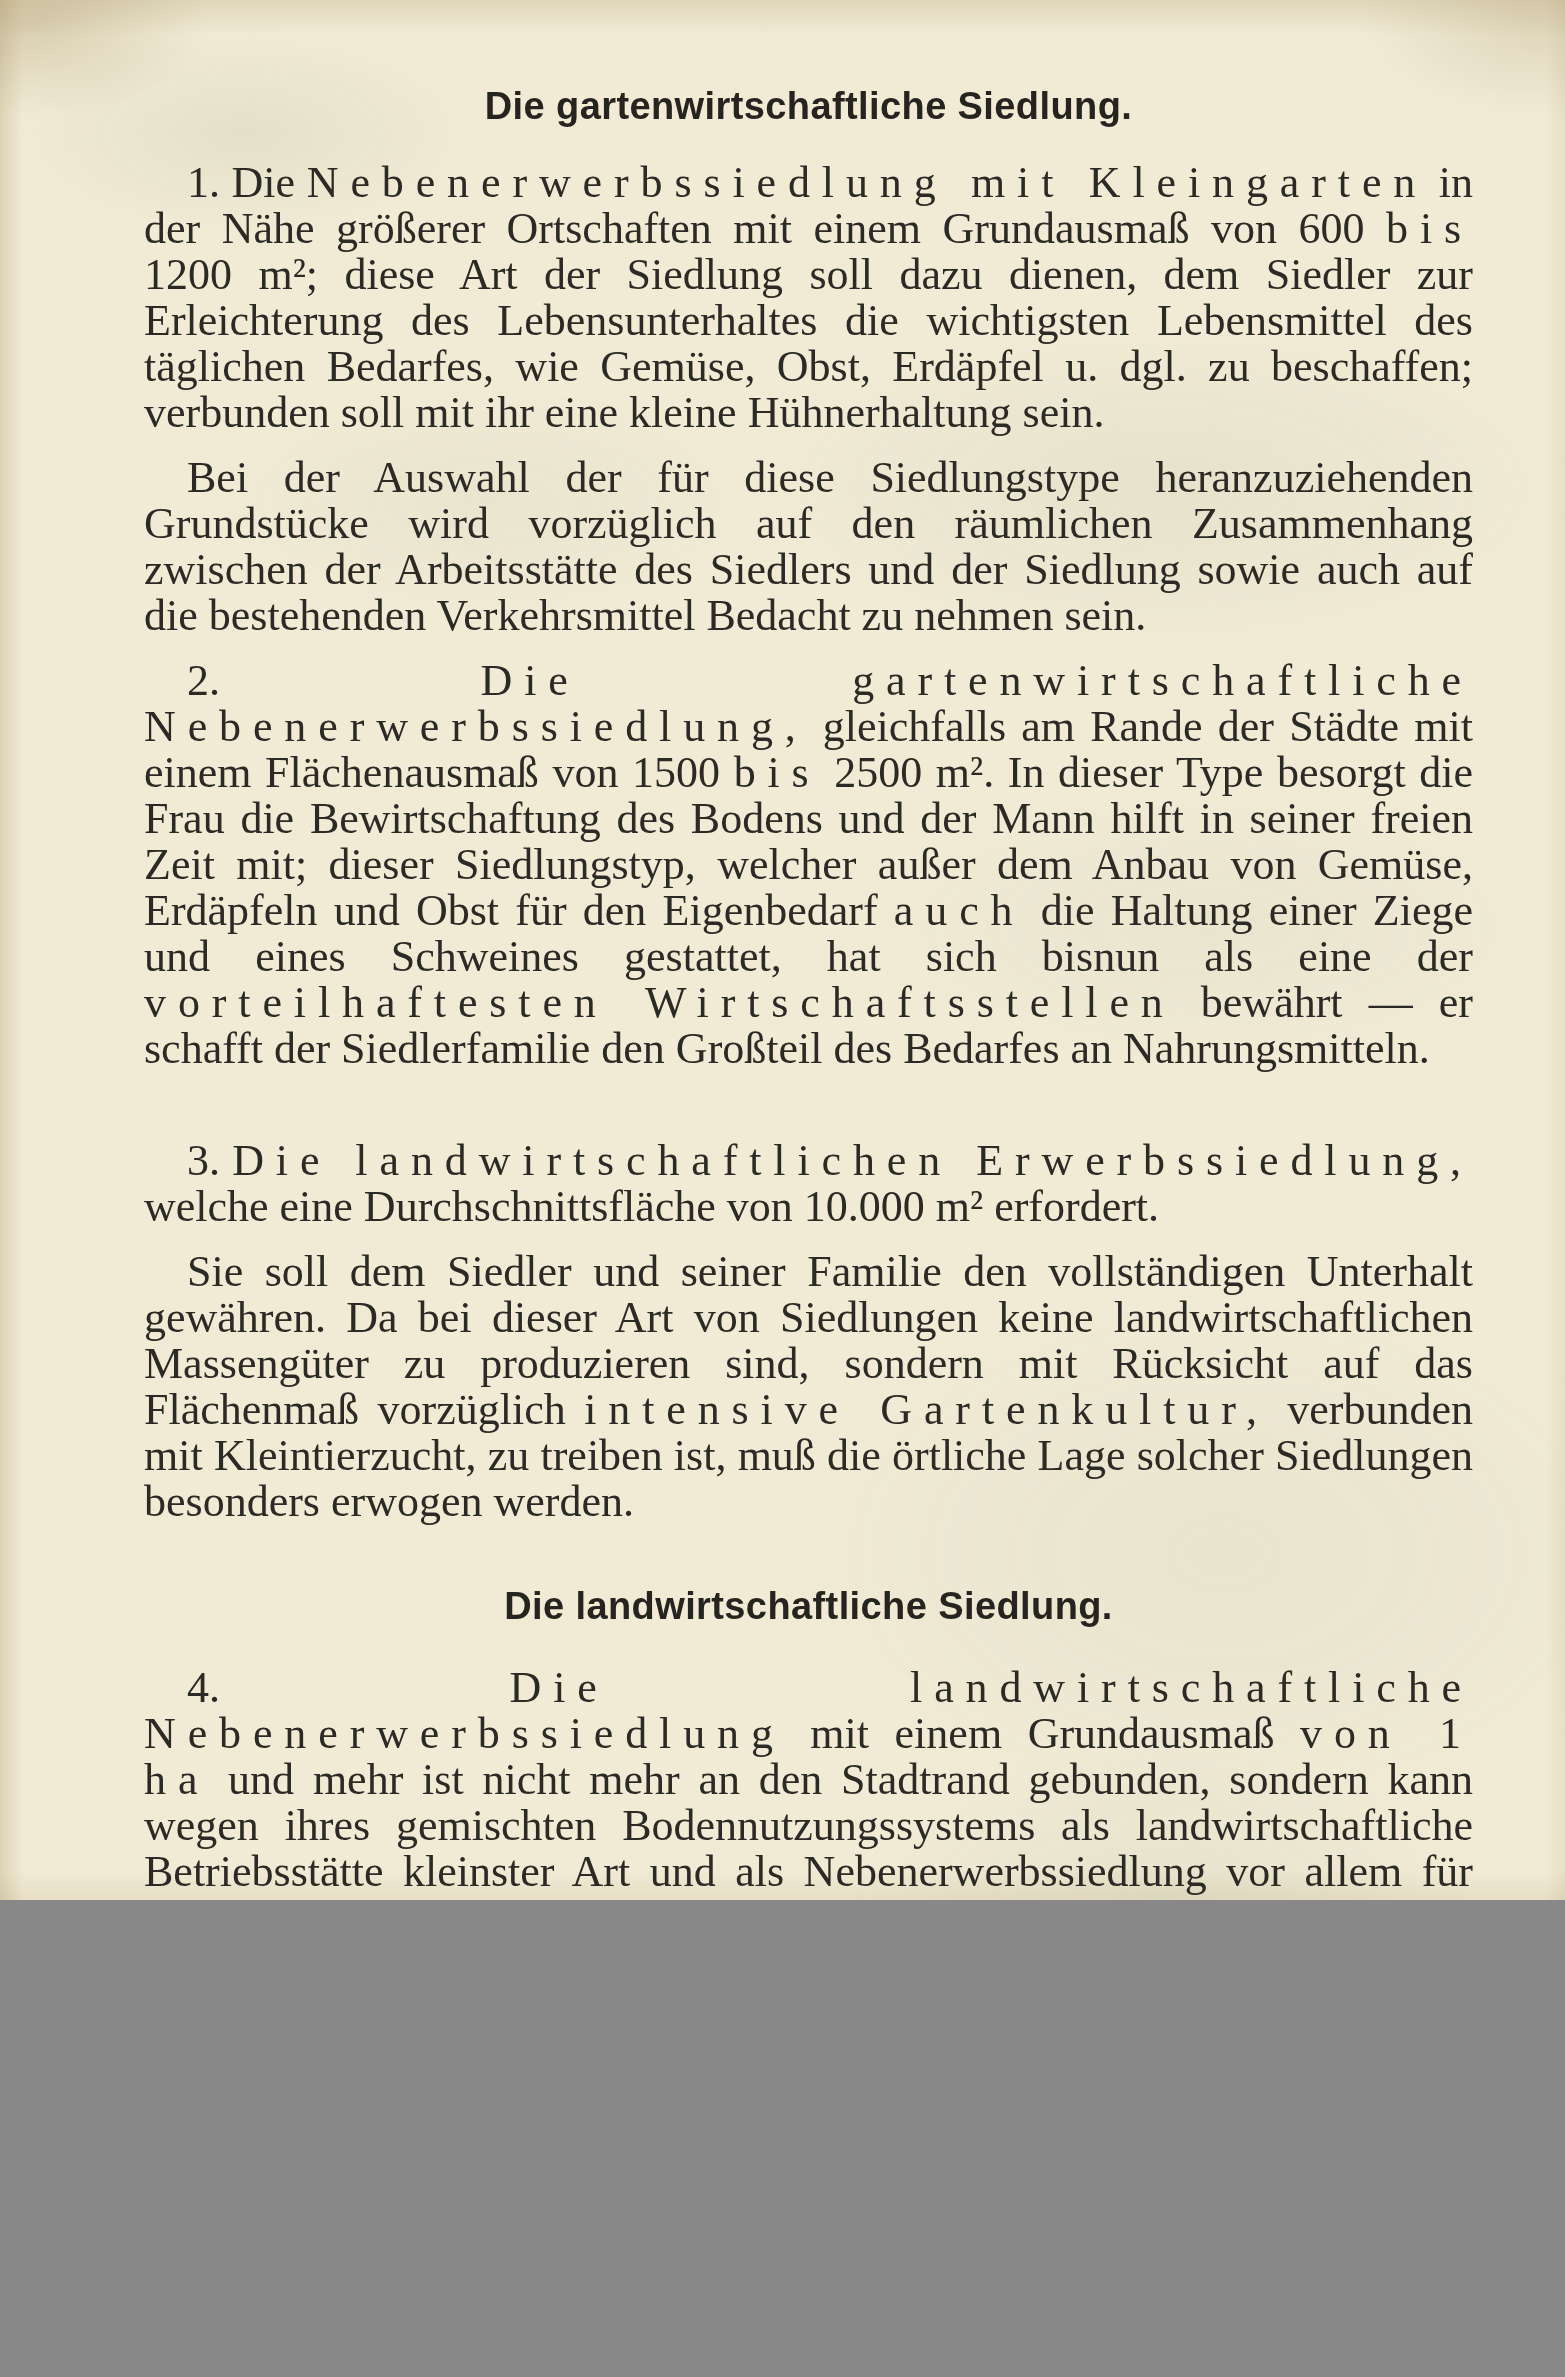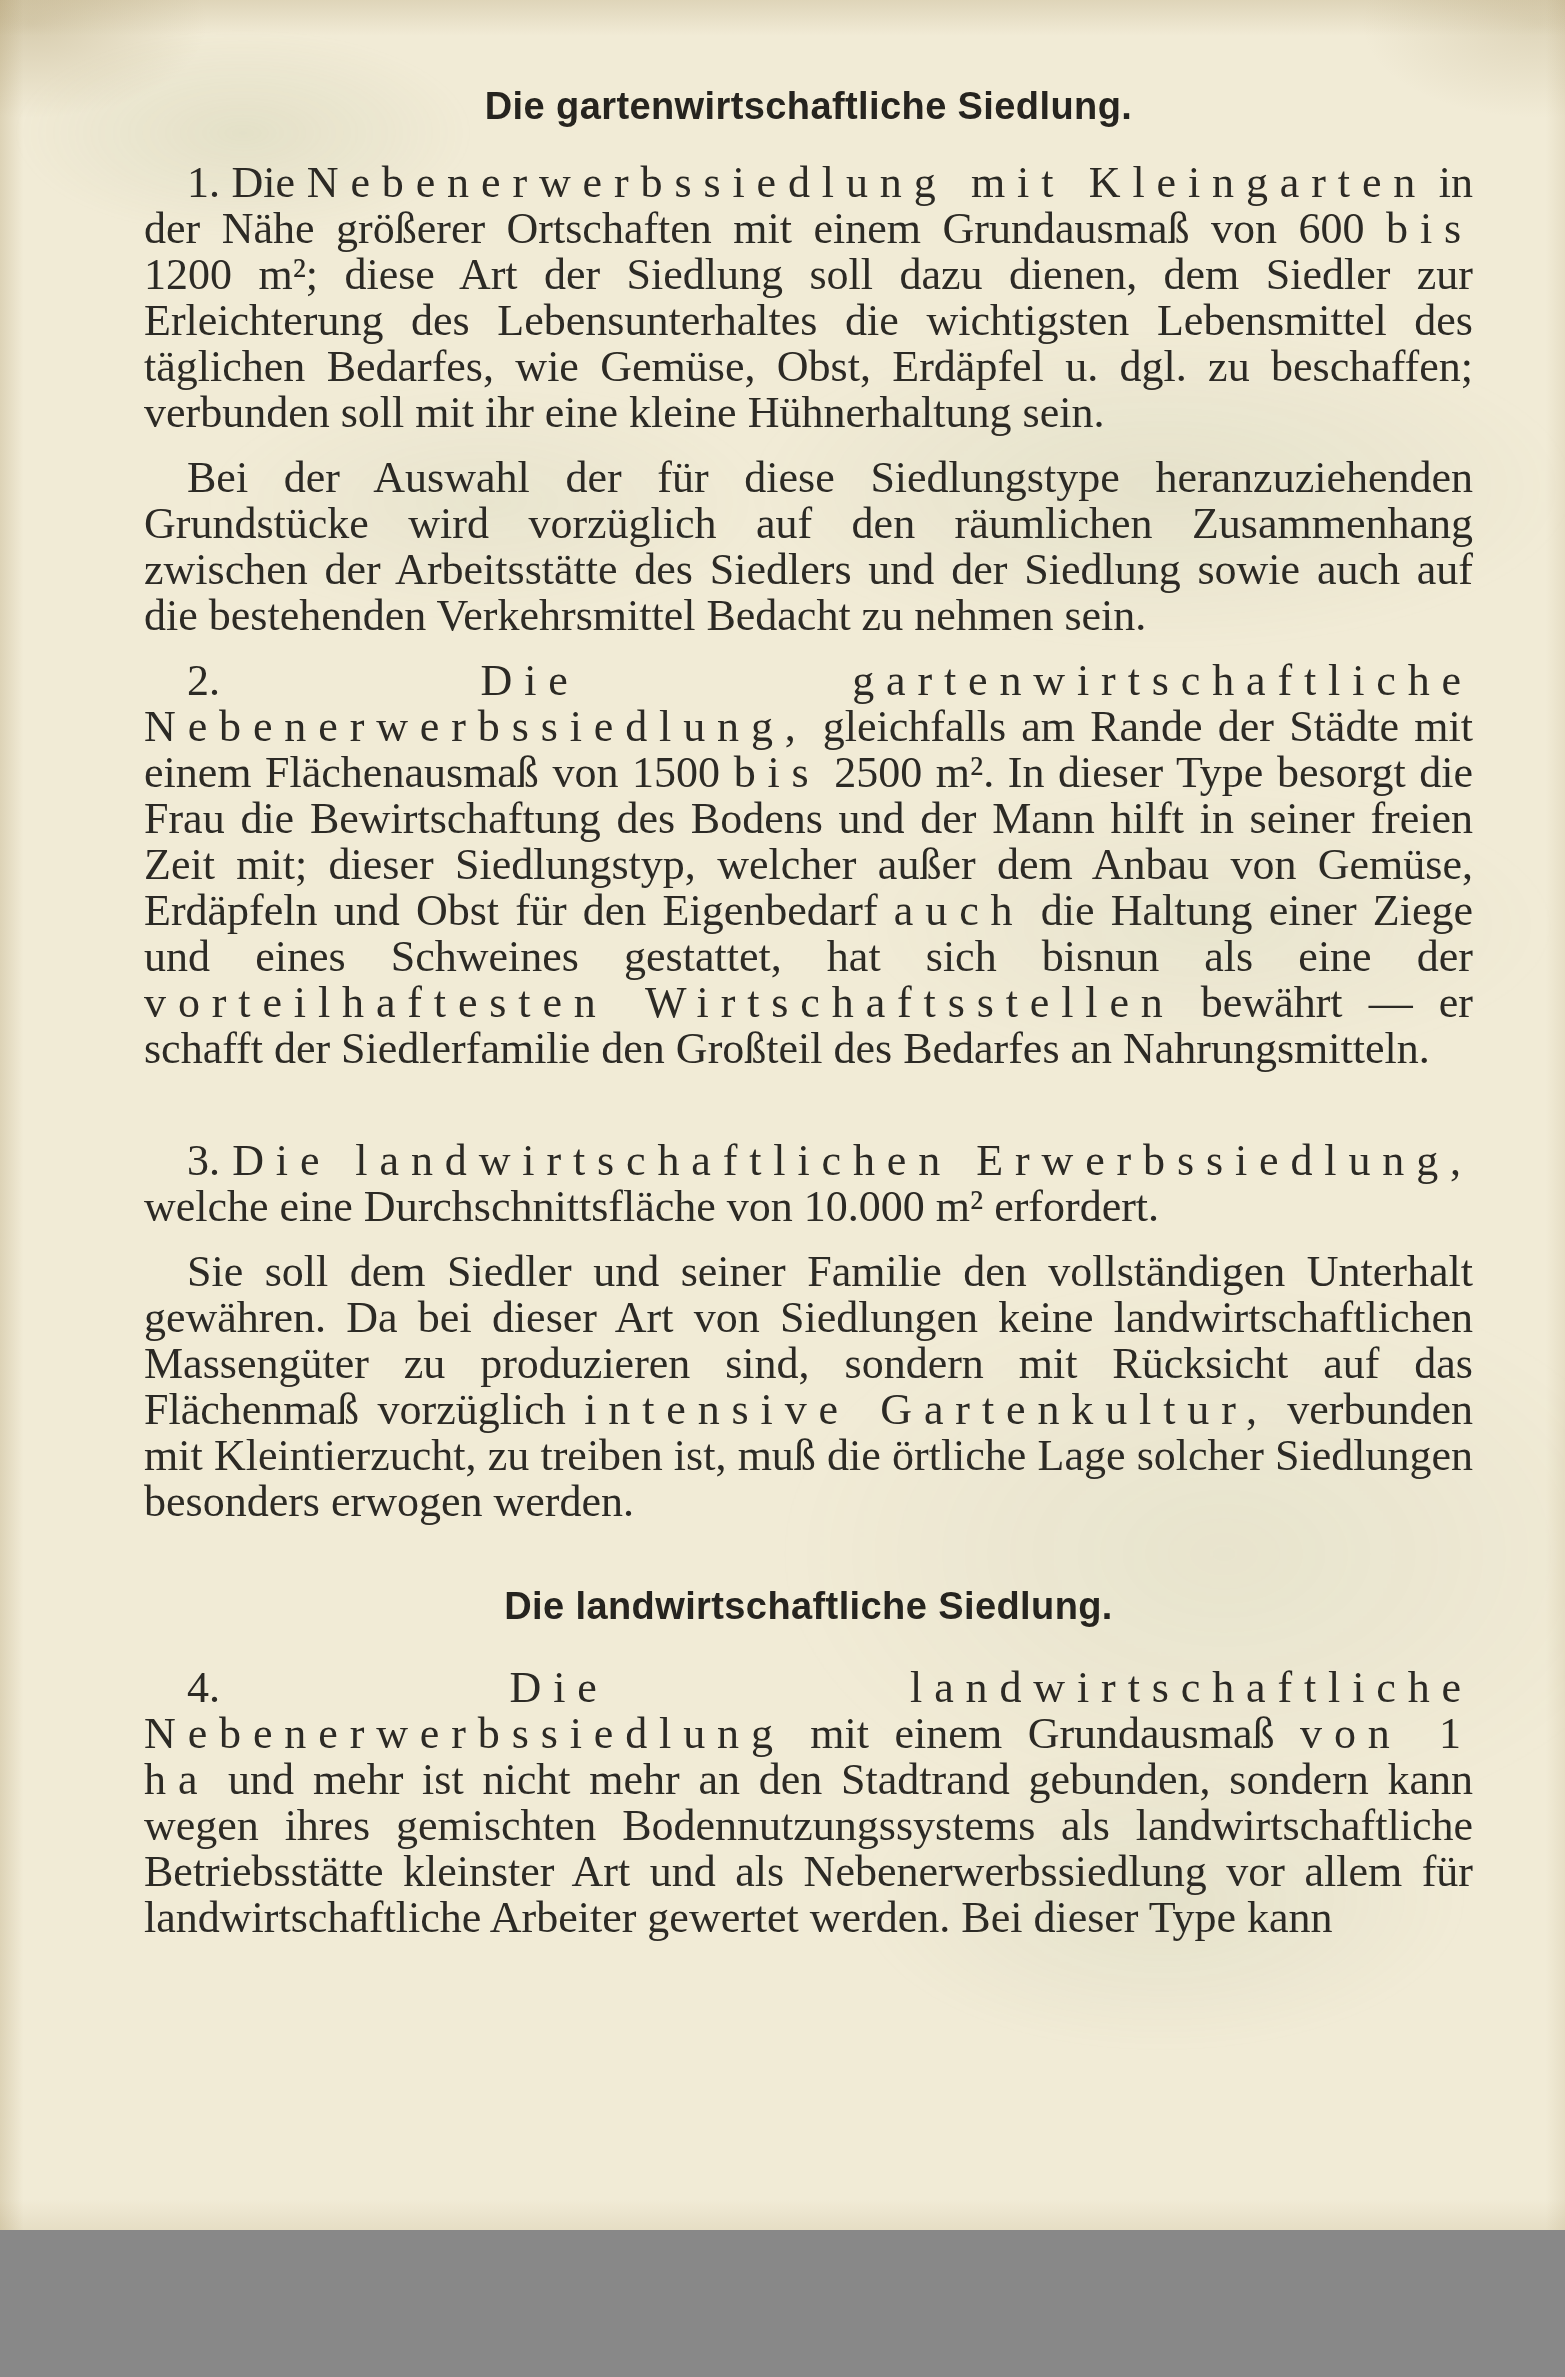--- a/index.html
+++ b/index.html
@@ -4,21 +4,21 @@
 <title>Buchseite 43</title>
 <style>
   html, body {
     margin: 0;
     padding: 0;
     background: #888;
   }
   .page {
     position: relative;
     width: 1566px;
-    height: 2230px;
+    height: 1900px;
     margin: 0 auto;
     background: #f1ebd6;
     overflow: hidden;
   }
   
   .bleed {
     position: absolute;
     inset: 0;
     pointer-events: none;
     background:

